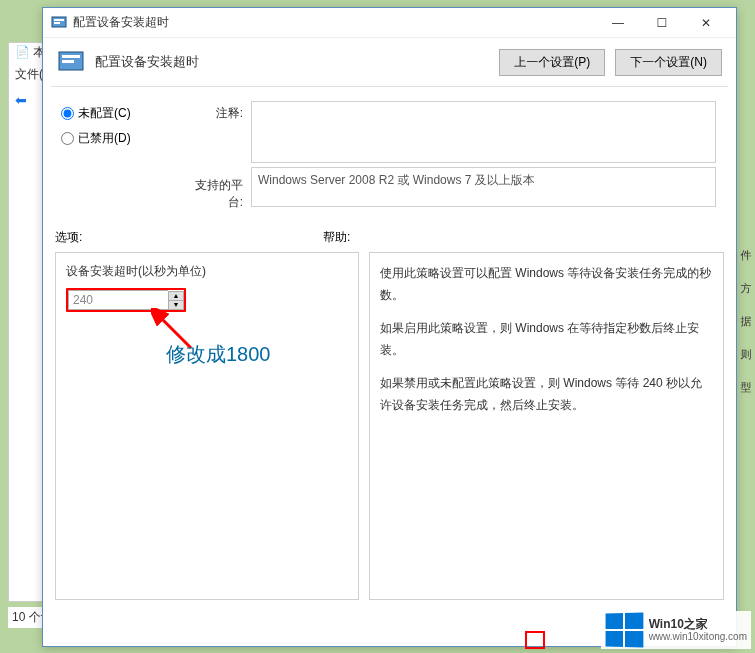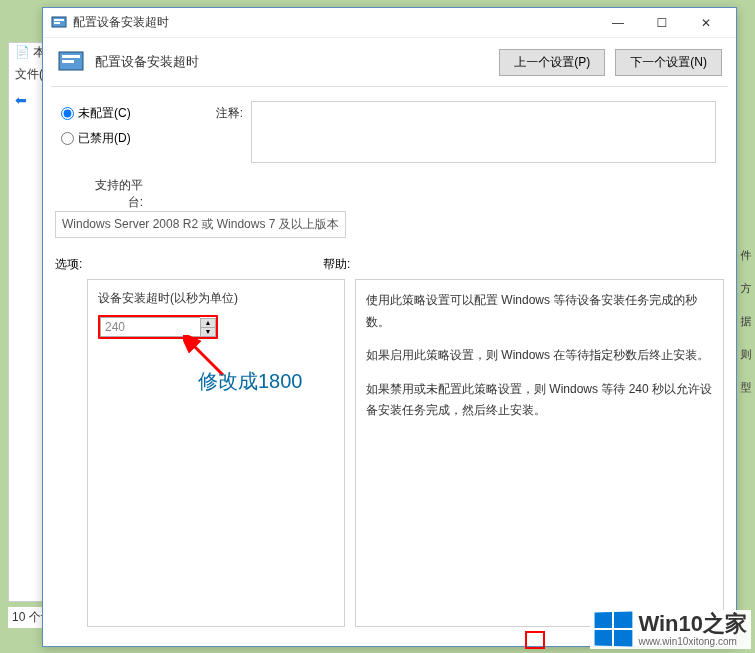--- a/index.html
+++ b/index.html
@@ -146,21 +146,20 @@
       margin-top: 6px;
       margin-right: 8px;
       overflow-y: scroll;
       font-size: 12px;
       padding: 4px;
     }
     .platform-row {
       display: flex;
       padding: 2px 12px;
       align-items: flex-start;
-      flex-direction: column;
     }
     .platform-box {
       flex: 1;
       height: 40px;
       border: 1px solid #d0d0d0;
       background: #fff;
       margin-right: 8px;
       overflow-y: scroll;
       padding: 4px 6px;
       font-size: 12px;
@@ -172,27 +171,26 @@
       font-size: 12px;
     }
     .section-labels .left { width: 268px; }
     .panels {
       display: flex;
       padding: 0 12px 12px 12px;
       gap: 10px;
       height: 360px;
     }
     .options-panel {
-      width: 258px;
+      width: 304px;
       border: 1px solid #d0d0d0;
       background: #fff;
       padding: 10px;
       font-size: 12px;
       position: relative;
-      margin-left: 32px;
     }
     .opt-label {
       margin-bottom: 8px;
       color: #333;
     }
     .spinner-wrap {
       border: 2px solid #ff0000;
       display: inline-flex;
       align-items: flex-end;
       border-radius: 1px;
@@ -261,21 +259,21 @@
     }
     .win-logo {
       display: grid;
       grid-template-columns: 18px 18px;
       grid-template-rows: 16px 16px;
       gap: 2px;
       transform: perspective(80px) rotateY(-6deg);
     }
     .win-logo div { background: #0078d7; }
     .wm-text { line-height: 1.1; }
-    .wm-title { font-size: 22px; font-weight: bold; color: #333; }
+    .wm-title { font-size: 12px; font-weight: bold; color: #333; }
     .wm-sub { font-size: 10px; color: #666; }
     .red-box-bottom {
       position: absolute;
       left: 525px; bottom: 4px;
       width: 20px; height: 18px;
       border: 2px solid #ff0000;
     }
   </style>
 </head>
 <body>

